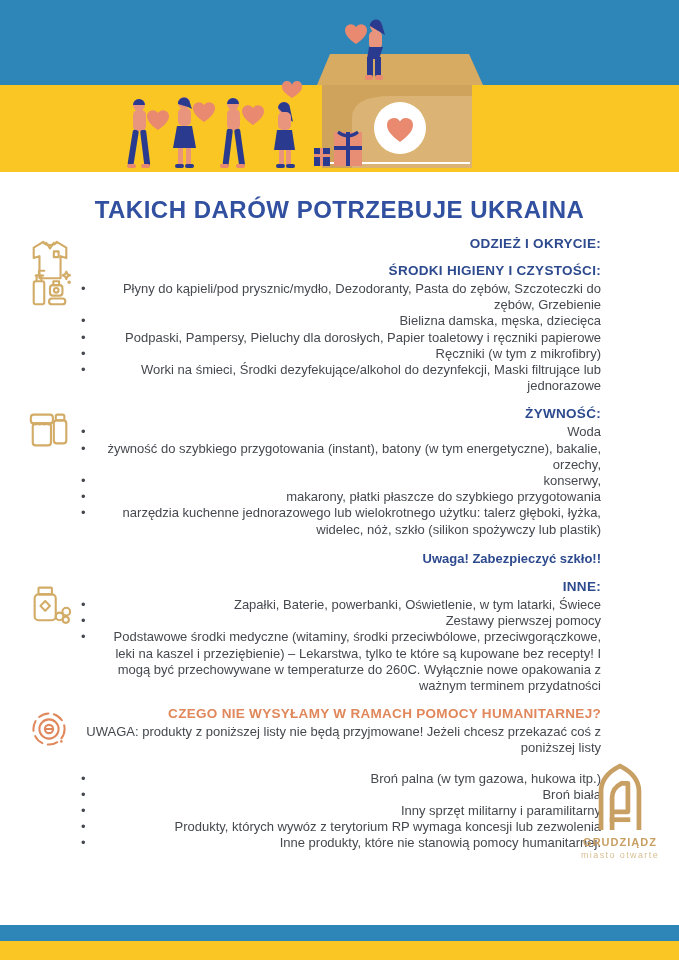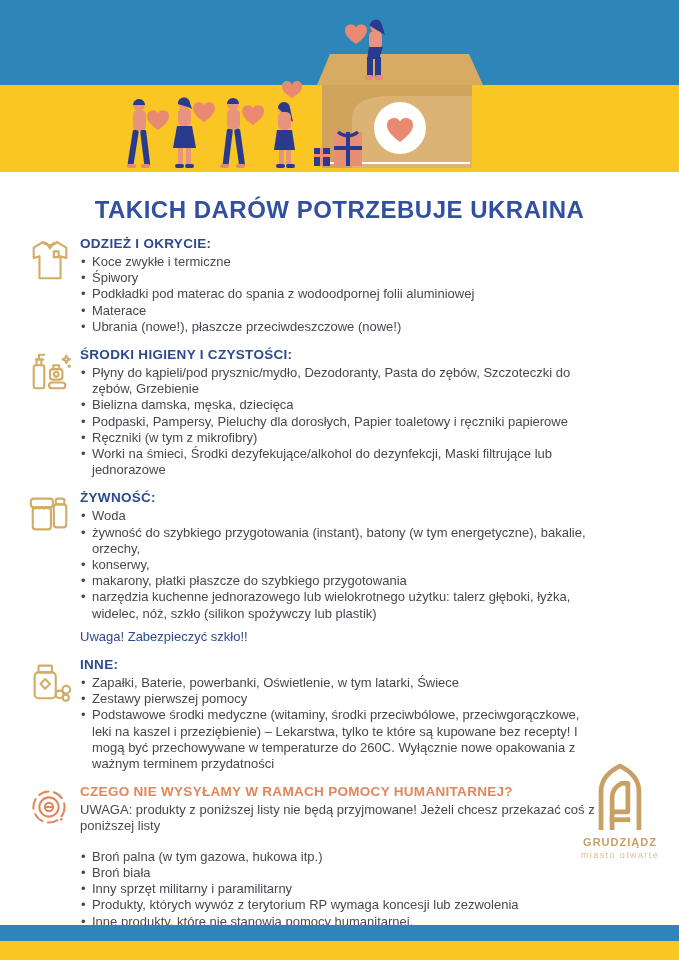--- a/index.html
+++ b/index.html
@@ -17,20 +17,21 @@
     font-size:24px;
     font-weight:700;
     letter-spacing:.5px;
   }
   main{display:block;}
   section{
     position:relative;
     padding-left:80px;
     padding-right:78px;
     margin-bottom:12px;
+    text-align:right;
   }
   .sec-icon{
     position:absolute;
     left:27px;
     top:1px;
     width:46px;height:46px;
   }
   .sec-icon svg{display:block;}
   h2{
     margin:0 0 3px 0;
@@ -42,21 +43,21 @@
   h2.orange{color:#E0875B;}
   ul.items{
     margin:0;padding:0;list-style:none;
     color:#45494F;
     font-size:13px;
     line-height:16.2px;
   }
   ul.items li{position:relative;padding-left:12px;}
   ul.items li::before{content:"•";position:absolute;left:1px;}
   .note{
-    font-weight:400;color:#2D4A8E;font-size:13px;line-height:16.2px;margin-top:7px;
+    font-weight:700;color:#2D4A8E;font-size:13px;line-height:16.2px;margin-top:13px;
   }
   .intro{
     margin:0;color:#45494F;font-size:13px;line-height:16.2px;
   }
   ul.items.spaced{margin-top:14px;}
   .logo{
     position:absolute;
     right:18px;
     top:760px;
     width:82px;
@@ -167,27 +168,20 @@
 
   <section>
     <span class="sec-icon">
       <svg width="46" height="46" viewBox="0 0 48 48" fill="none" stroke="#D2AC67" stroke-width="2.2" stroke-linejoin="round" stroke-linecap="round">
         <path d="M17 5 L7 11 V22 L13 20 V43 H35 V20 L41 22 V11 L31 5 C29 9.5 19 9.5 17 5 Z"></path>
         <path d="M20 6 L24 12 L28 6"></path>
         <rect x="28" y="15" width="5" height="6"></rect>
       </svg>
     </span>
     <h2>ODZIEŻ I OKRYCIE:</h2>
-    <ul class="items">
-        <li>Koce zwykłe i termiczne</li>
-        <li>Śpiwory</li>
-        <li>Podkładki pod materac do spania z wodoodpornej folii aluminiowej</li>
-        <li>Materace</li>
-        <li>Ubrania (nowe!), płaszcze przeciwdeszczowe (nowe!)</li>
-      </ul>
   </section>
 
   <section>
     <span class="sec-icon">
       <svg width="46" height="46" viewBox="0 0 48 48" fill="none" stroke="#D2AC67" stroke-width="2.2" stroke-linejoin="round" stroke-linecap="round">
         <rect x="7" y="18" width="11" height="24" rx="2"></rect>
         <path d="M10 18 V12 H15 V18"></path>
         <path d="M9 12 H17 M12.5 12 V7 H18"></path>
         <rect x="24" y="22" width="13" height="11" rx="3"></rect>
         <rect x="27.5" y="18" width="6" height="4"></rect>

